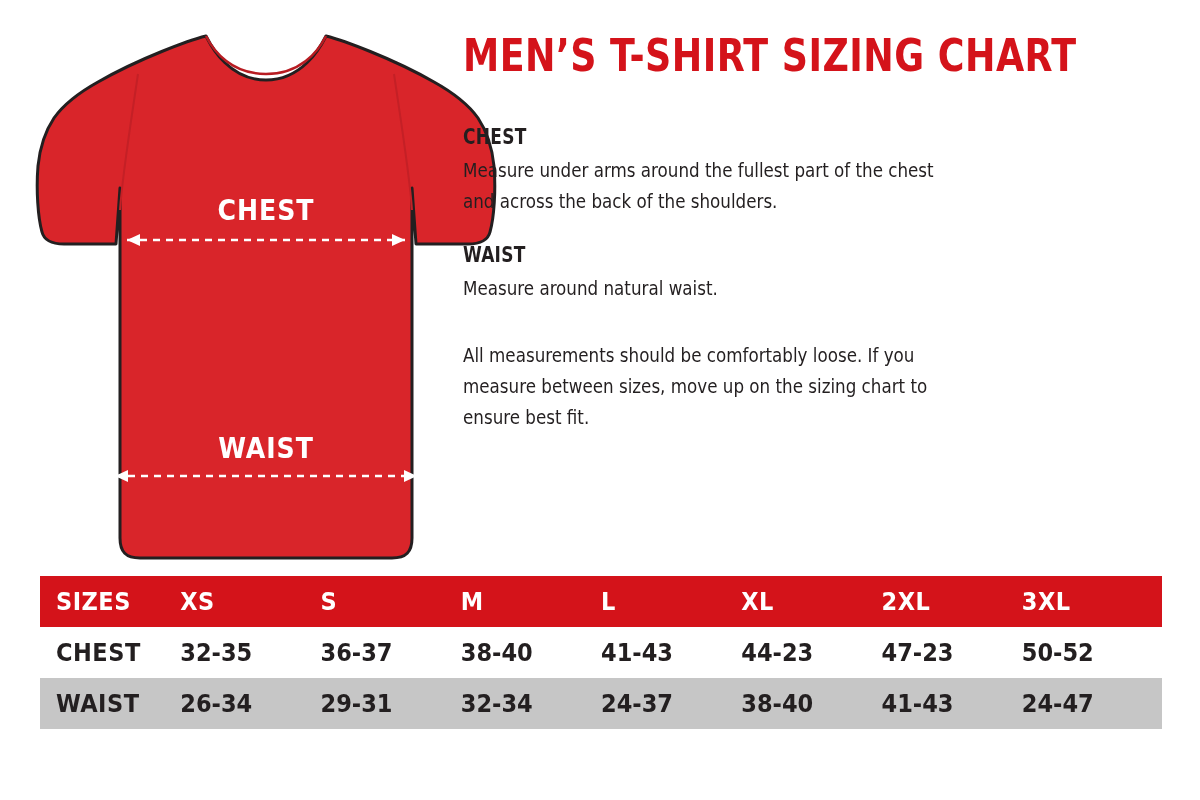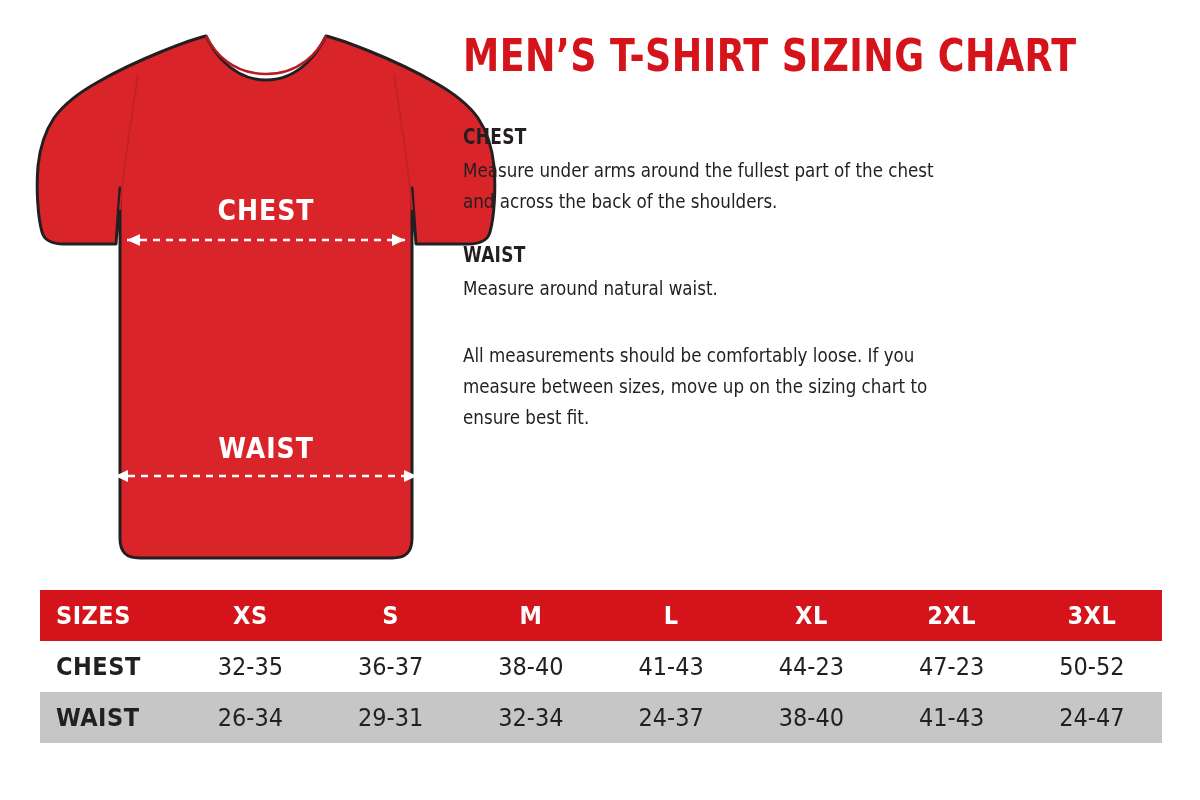--- a/index.html
+++ b/index.html
@@ -79,34 +79,34 @@
     transform: scaleX(0.93);
     transform-origin: left center;
   }
   .sec-body.last { margin-bottom: 0; }
   .gap { height: 10px; }
 
   
   .table-wrap {
     position: absolute;
     left: 40px;
-    top: 590px;
+    top: 576px;
     width: 1122px;
   }
 
   table.size-table {
     border-collapse: collapse;
     width: 100%;
     table-layout: fixed;
   }
 
   table.size-table th,
   table.size-table td {
     height: 51px;
-    text-align: center;
+    text-align: left;
     font-family: "DejaVu Sans Condensed", "Liberation Sans Narrow", "Liberation Sans", sans-serif;
     font-size: 25px;
     padding: 0;
   }
 
   table.size-table thead tr {
     background: #d4131a;
   }
   table.size-table thead th {
     color: #ffffff;
@@ -117,21 +117,21 @@
   .row-label {
     text-align: left !important;
     padding-left: 16px !important;
     font-weight: bold;
     letter-spacing: 0.5px;
   }
   thead .row-label { color: #ffffff; }
 
   tbody tr.light { background: #ffffff; }
   tbody tr.dark  { background: #c6c6c6; }
-  tbody td { color: #231f20; font-weight: normal; }
+  tbody td { color: #231f20; font-weight: bold; }
   tbody td.row-label { font-weight: bold; }
 
   .shirt-label {
     font-family: "DejaVu Sans Condensed", "Liberation Sans Narrow", "Liberation Sans", sans-serif;
     font-weight: bold;
     fill: #ffffff;
     font-size: 28px;
     letter-spacing: 1px;
   }
 </style>

